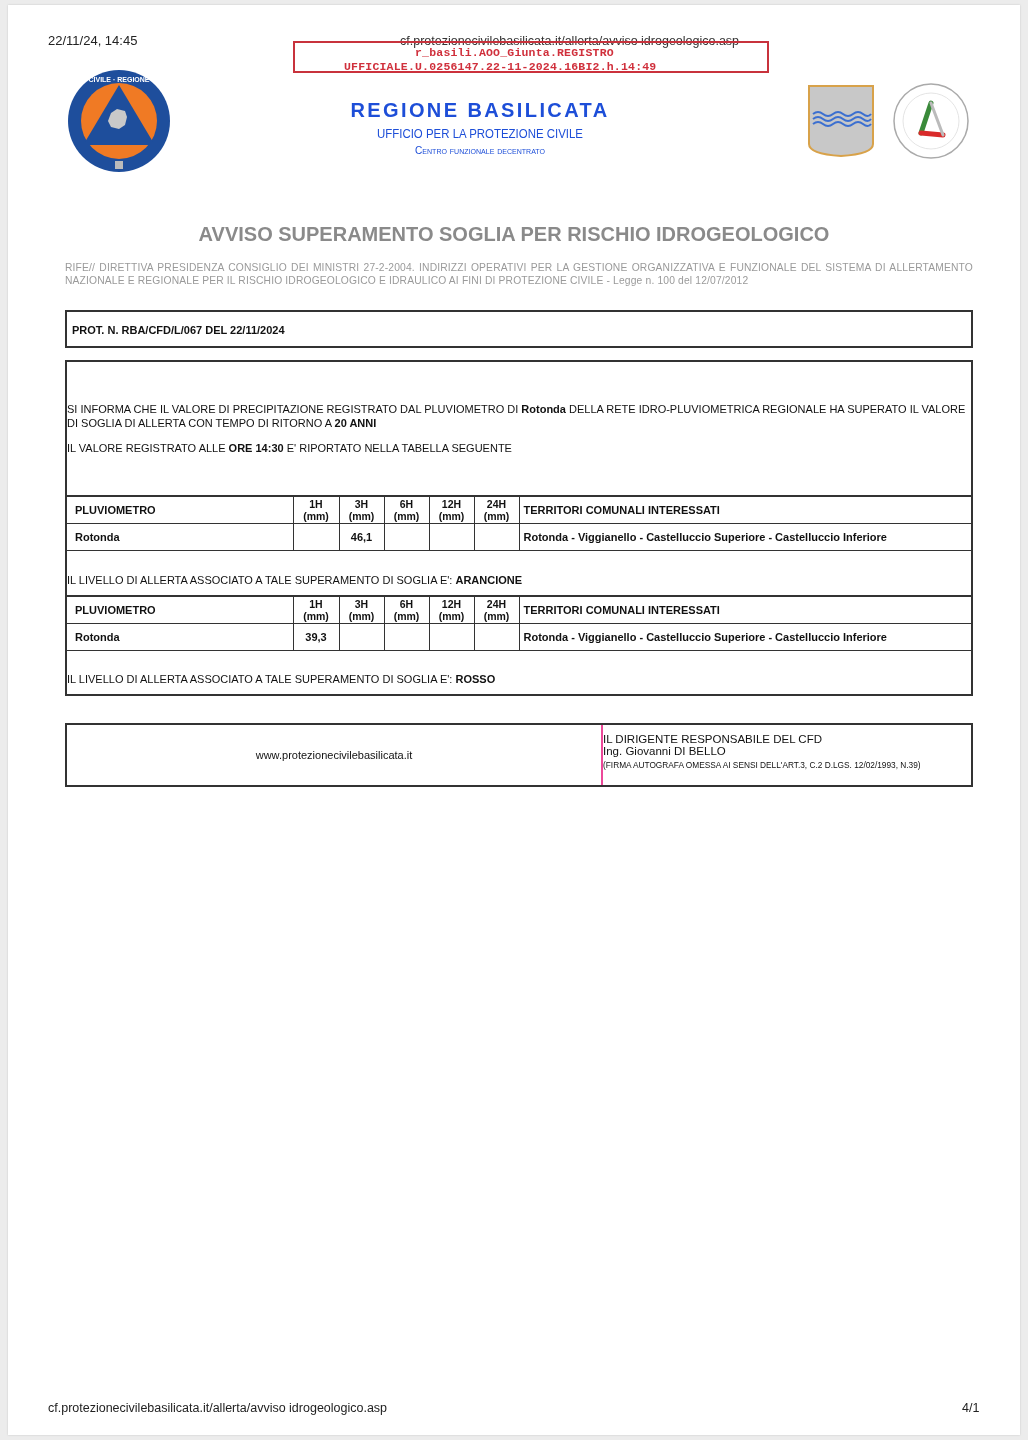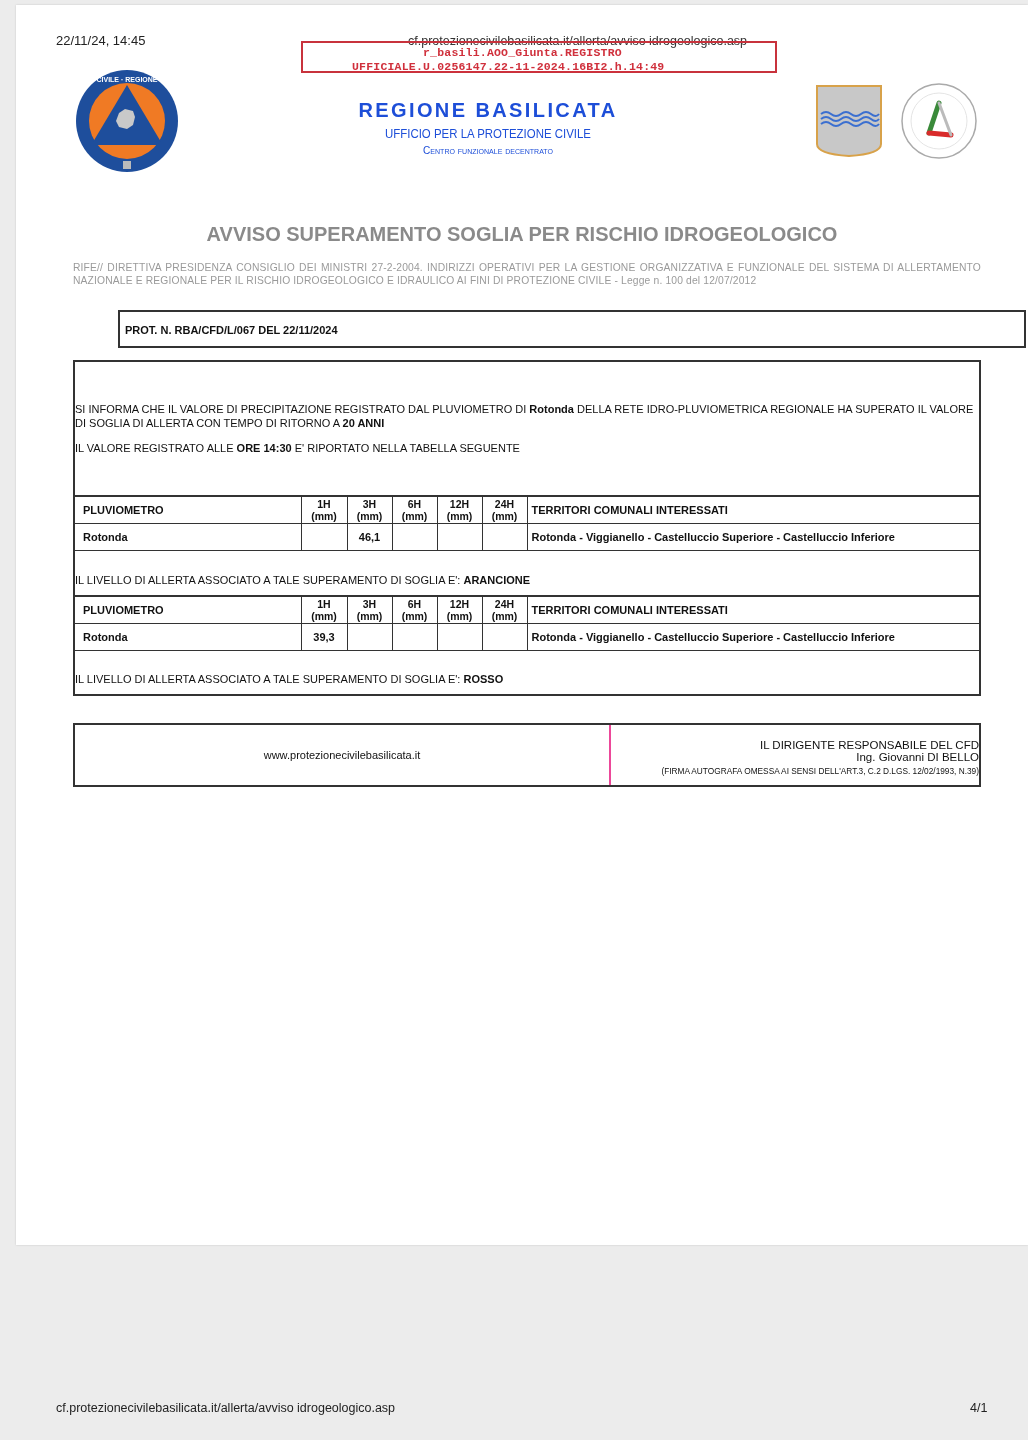--- a/index.html
+++ b/index.html
@@ -2,21 +2,21 @@
 <html><head>
 <meta charset="utf-8">
 <style>
   html, body { margin: 0; padding: 0; }
   body {
     width: 1028px; height: 1440px; position: relative; overflow: hidden;
     background: #ececec;
     font-family: "Liberation Sans", sans-serif; color: #111;
   }
   .page {
-    position: absolute; left: 16px; top: 5px; width: 1012px; height: 1240px;
+    position: absolute; left: 8px; top: 5px; width: 1012px; height: 1430px;
     background: #ffffff;
     box-shadow: 0 0 2px rgba(0,0,0,0.15);
   }
   .abs { position: absolute; }
   .hdr-date { left: 40px; top: 28px; font-size: 13px; color: #222; }
   .hdr-url { left: 392px; top: 29px; font-size: 12.5px; color: #333; text-decoration: line-through; }
   .stamp {
     left: 285px; top: 36px; width: 476px; height: 32px;
     border: 2px solid #c8323c; box-sizing: border-box;
     font-family: "Liberation Mono", monospace; color: #d0303c; font-weight: bold;
@@ -29,21 +29,21 @@
   .org .n1 { font-size: 20px; font-weight: bold; letter-spacing: 2.4px; }
   .org .n2 { font-size: 13px; margin-top: 4px; transform: scaleX(0.88); }
   .org .n3 { font-size: 11.5px; margin-top: 3px; font-variant: small-caps; transform: scaleX(0.88); }
   .crest { left: 799px; top: 79px; width: 68px; height: 74px; }
   .pcn { left: 883px; top: 76px; width: 80px; height: 80px; }
 
   .title { left: 0; top: 218px; width: 1012px; text-align: center; font-size: 20px; font-weight: bold; color: #8a8a8a; }
   .ref { left: 57px; top: 257px; width: 908px; font-size: 10.3px; color: #9a9a9a; line-height: 12.5px; text-align: justify; letter-spacing: 0.15px; }
 
   .box { border: 2px solid #333; box-sizing: border-box; background: #fff; }
-  .prot { left: 57px; top: 305px; width: 908px; height: 38px; margin-left: 45px; }
+  .prot { left: 57px; top: 305px; width: 908px; height: 38px; }
   .prot span { position: absolute; left: 5px; top: 12px; font-size: 11px; font-weight: bold; }
 
   .main { left: 57px; top: 355px; width: 908px; height: 336px; }
   .main .p1 { position: absolute; left: 0; top: 40px; width: 904px; font-size: 11px; line-height: 14px; }
   .main .p2 { position: absolute; left: 0; top: 80px; font-size: 11px; }
 
   table.tbl { position: absolute; left: 0; border-collapse: collapse; width: 904px; font-size: 11px; table-layout: fixed; }
   table.tbl td { border: 1.5px solid #333; padding: 0 4px; height: 26px; }
   table.tbl td.hcol { text-align: center; font-size: 10.5px; font-weight: bold; line-height: 12px; padding: 0; }
   table.tbl td.b { font-weight: bold; }
@@ -52,21 +52,21 @@
   .t2 { top: 233px; }
   table.tbl tr:first-child td { border-top: 2px solid #333; }
   table.tbl td:first-child { border-left: none; padding-left: 8px; }
   table.tbl td:last-child { border-right: none; }
   .lvl { position: absolute; left: 0; font-size: 11px; }
   .lvl1 { top: 212px; }
   .lvl2 { top: 311px; }
 
   .foot { left: 57px; top: 718px; width: 908px; height: 64px; display: flex; }
   .foot .fl { width: 534px; border-right: 2px solid #ec4899; display: flex; align-items: center; justify-content: center; font-size: 11px; font-weight: normal; }
-  .foot .fr { flex: 1; text-align: right; padding-top: 14px; font-size: 11.5px; line-height: 12px; }
+  .foot .fr { flex: 1; text-align: left; padding-top: 8px; font-size: 11.5px; line-height: 12px; }
   .foot .fr .small { font-size: 8.3px; margin-top: 2px; }
 
   .bot-url { left: 40px; top: 1396px; font-size: 12.5px; color: #222; }
   .bot-page { left: 954px; top: 1396px; font-size: 12.5px; color: #222; }
 </style>
 </head>
 <body>
 
 <div class="page">
 

